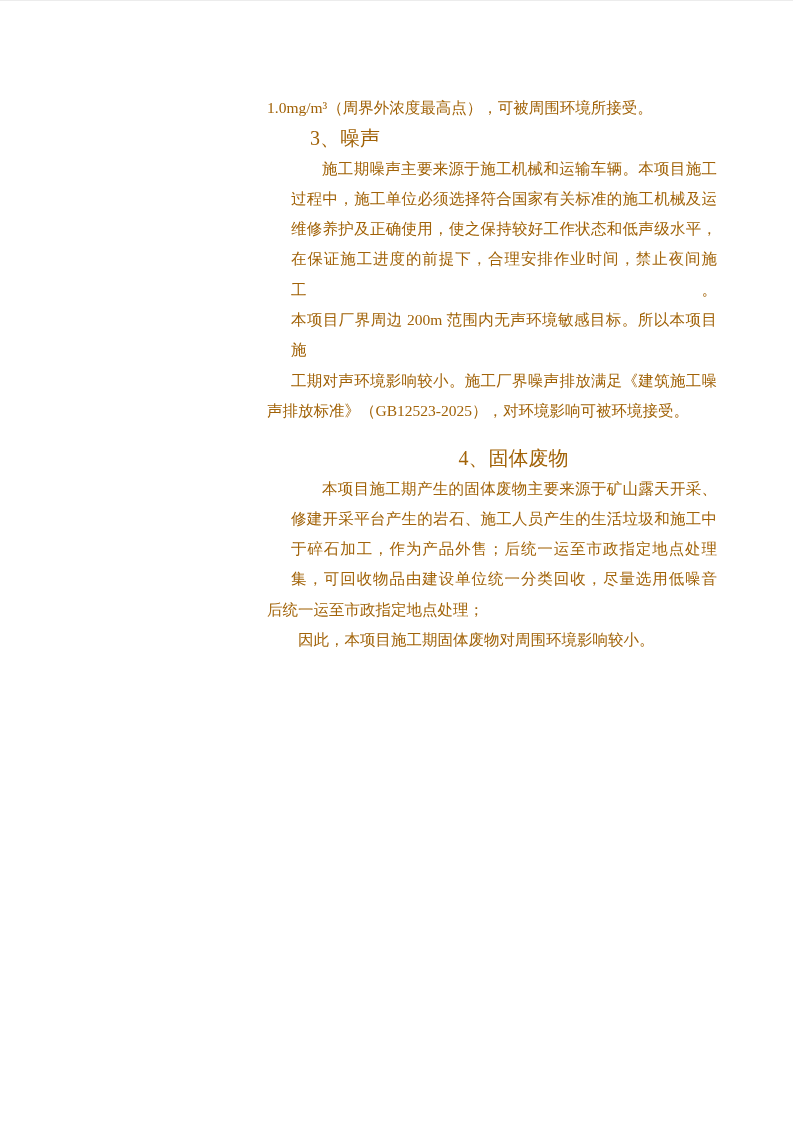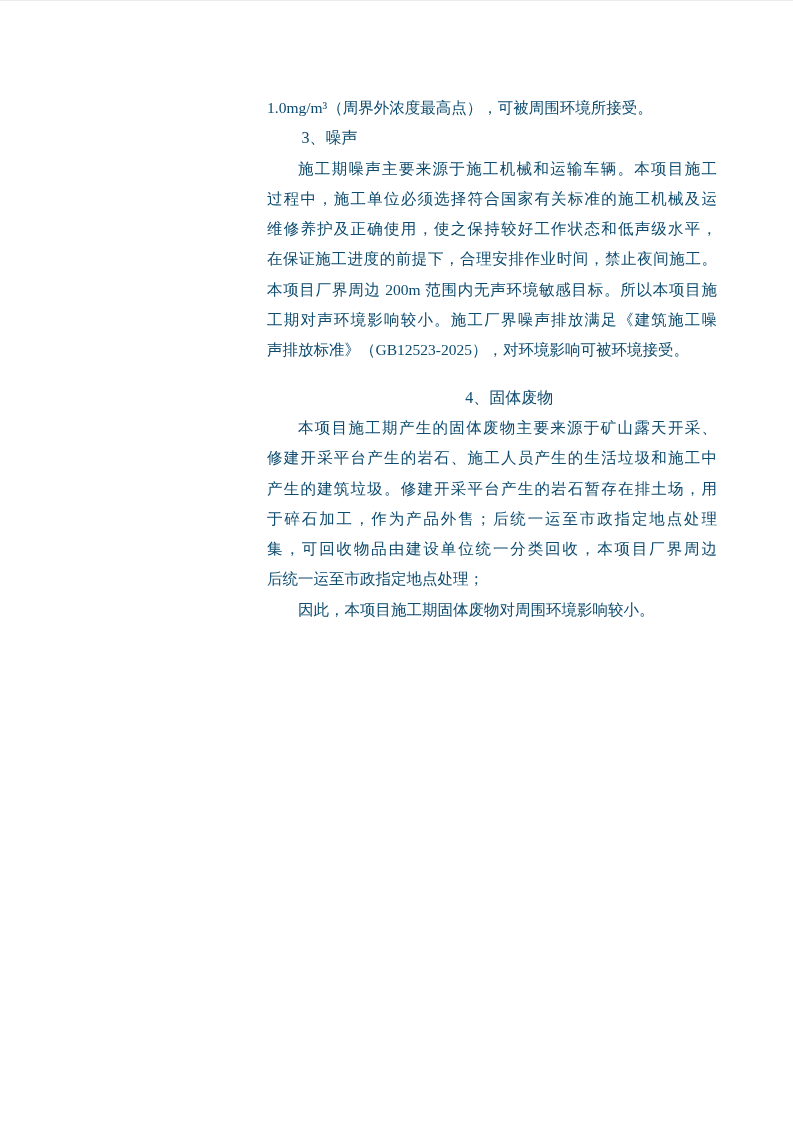--- a/index.html
+++ b/index.html
@@ -4,36 +4,36 @@
 <style>
   html, body { margin: 0; padding: 0; background: #ffffff; }
   .page {
     position: relative;
     width: 793px;
     height: 1122px;
     background: #ffffff;
     border-top: 1px solid #ececec;
     overflow: hidden;
     font-family: "Liberation Serif", "DejaVu Serif", serif;
-    color: #0c4a6e;
+    color: #a16207;
     box-sizing: border-box;
   }
   .doc {
     position: absolute;
     left: 267px;
     top: 92px;
     width: 450px;
     font-size: 15.5px;
     line-height: 30.3px;
     letter-spacing: 0;
   }
   .line { margin: 0; padding: 0; text-align: left; white-space: normal; }
-  .fill { text-align: justify; text-align-last: justify; }
+  .fill { text-align: justify; text-align-last: justify; margin-left: 24px; }
   .indent { text-indent: 2em; }
-  .heading { font-weight: normal; text-indent: 2.15em; font-size: 16px; }
+  .heading { font-weight: normal; text-indent: 2.15em; font-size: 20px; }
   .space-before { margin-top: 17px; text-align: center; }
 </style>
 </head>
 <body>
 
 <div class="page">
   <div class="doc">
 
     <p class="line">1.0mg/m³（周界外浓度最高点），可被周围环境所接受。</p>
 
@@ -44,21 +44,20 @@
     <p class="line fill">维修养护及正确使用，使之保持较好工作状态和低声级水平，</p>
     <p class="line fill">在保证施工进度的前提下，合理安排作业时间，禁止夜间施工。</p>
     <p class="line fill">本项目厂界周边 200m 范围内无声环境敏感目标。所以本项目施</p>
     <p class="line fill">工期对声环境影响较小。施工厂界噪声排放满足《建筑施工噪</p>
     <p class="line">声排放标准》（GB12523-2025），对环境影响可被环境接受。</p>
 
     <p class="line heading space-before">4、固体废物</p>
 
     <p class="line fill indent">本项目施工期产生的固体废物主要来源于矿山露天开采、</p>
     <p class="line fill">修建开采平台产生的岩石、施工人员产生的生活垃圾和施工中</p>
-    <p class="line fill">产生的建筑垃圾。修建开采平台产生的岩石暂存在排土场，用</p>
     <p class="line fill">于碎石加工，作为产品外售；后统一运至市政指定地点处理</p>
-    <p class="line fill">集，可回收物品由建设单位统一分类回收，本项目厂界周边</p>
+    <p class="line fill">集，可回收物品由建设单位统一分类回收，尽量选用低噪音</p>
     <p class="line">后统一运至市政指定地点处理；</p>
 
     <p class="line indent">因此，本项目施工期固体废物对周围环境影响较小。</p>
 
   </div>
 </div>
 
 </body></html>

